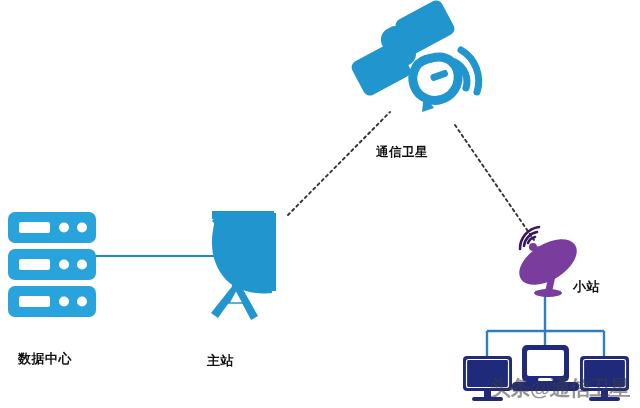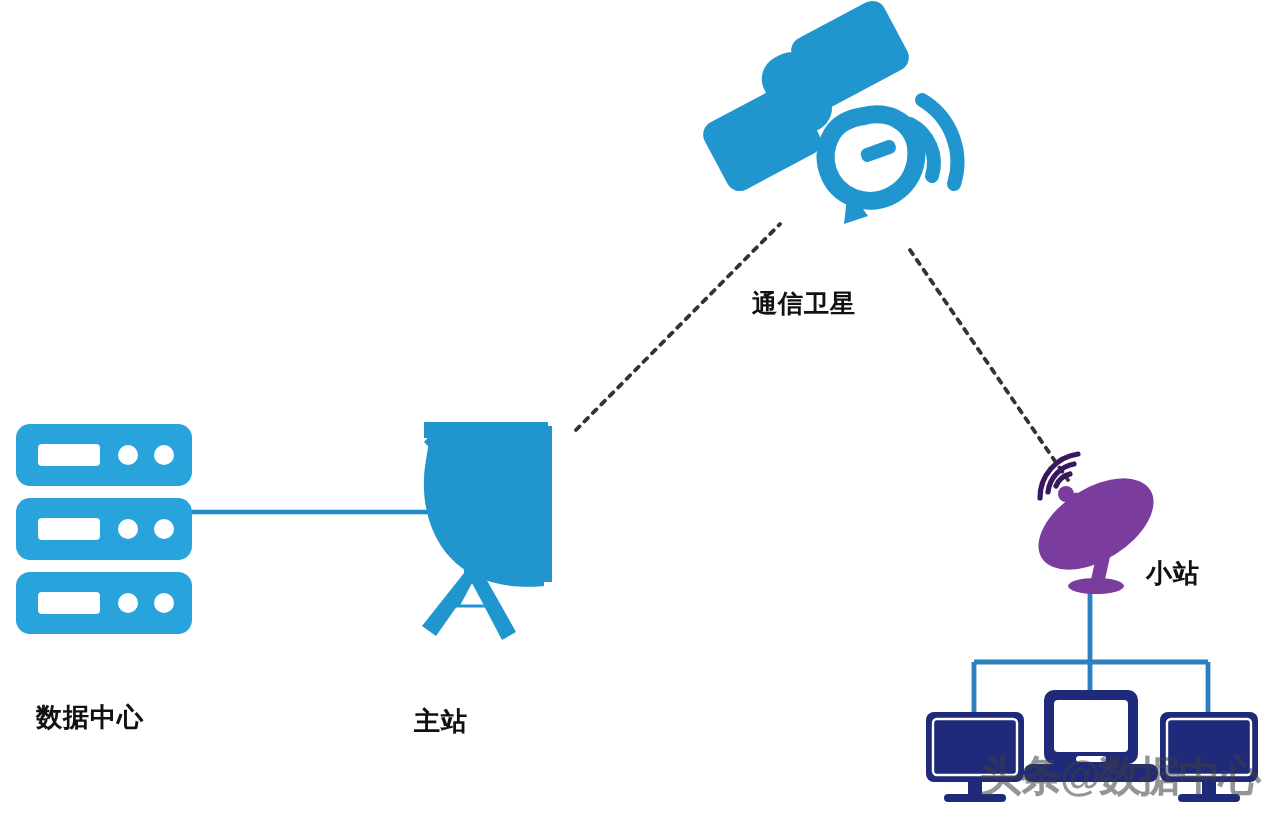--- a/index.html
+++ b/index.html
@@ -183,15 +183,15 @@
   </svg>
 
   <div class="node-label" id="label-datacenter">数据中心</div>
 
   <div class="node-label" id="label-mainstation">主站</div>
 
   <div class="node-label" id="label-satellite">通信卫星</div>
 
   <div class="node-label" id="label-smallstation">小站</div>
 
-  <div id="watermark">头条@数据中心</div>
+  <div id="watermark">头条@通信卫星</div>
 
 </div>
 
 </body></html>

